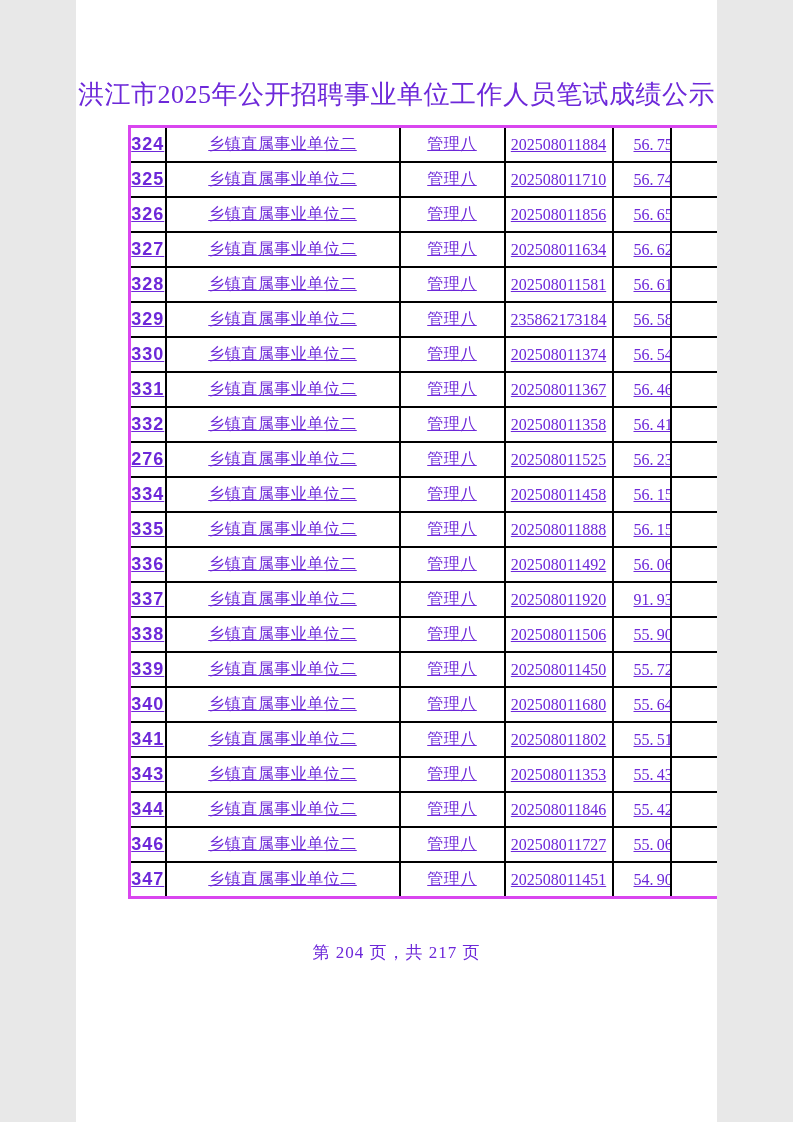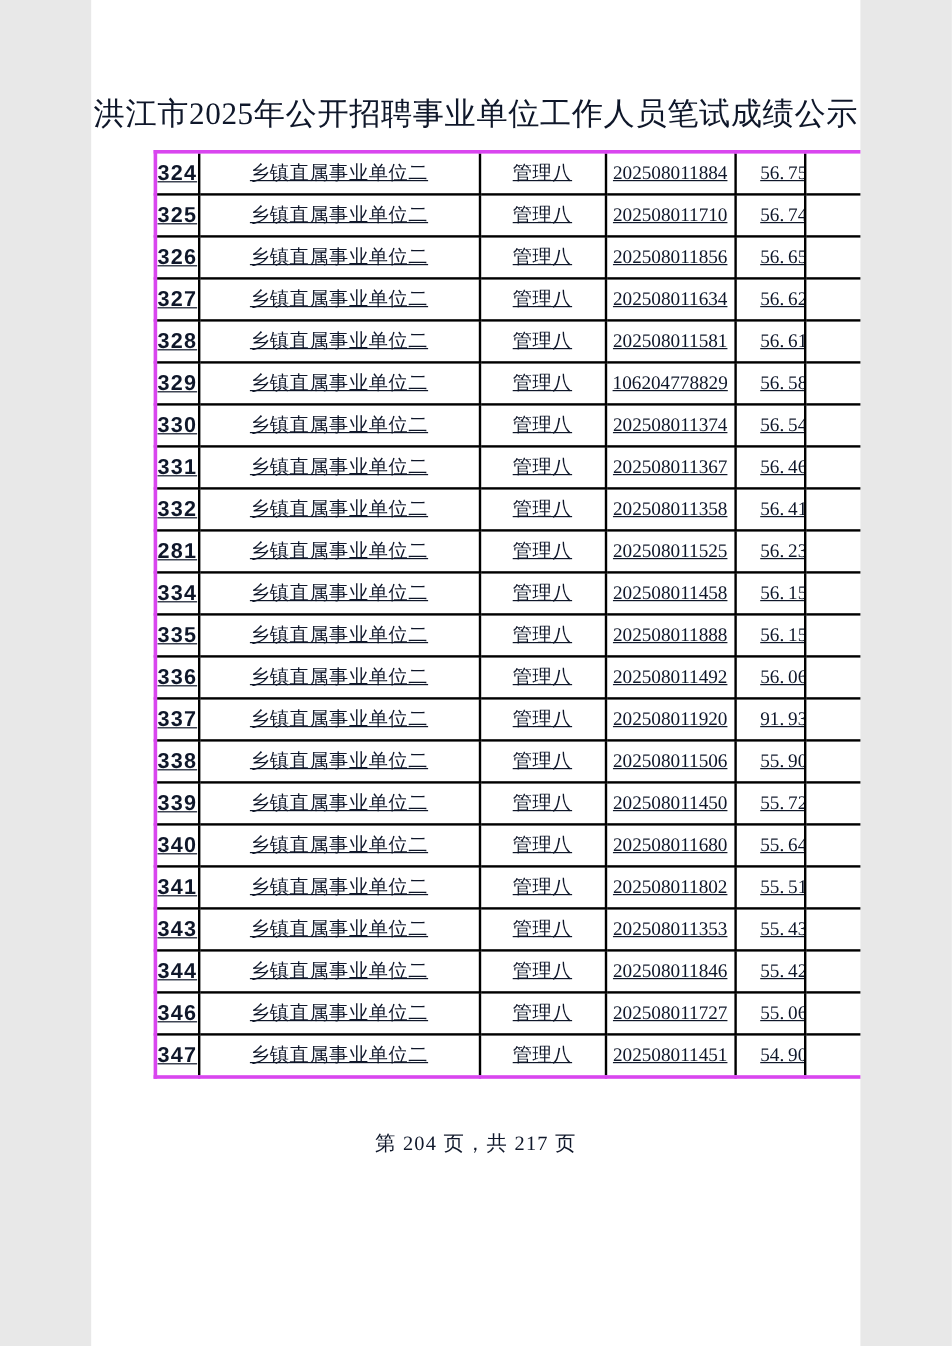--- a/index.html
+++ b/index.html
@@ -6,21 +6,21 @@
     margin: 0;
     padding: 0;
     background: #e8e8e8;
   }
   .page {
     position: relative;
     width: 641px;
     height: 1122px;
     margin: 0 auto;
     background: #ffffff;
-    color: #0f172a;
+    color: #6d28d9;
     font-family: "Liberation Serif", serif;
     overflow: hidden;
     box-sizing: border-box;
   }
   .doc-title {
     margin: 0;
     padding-top: 78px;
     height: 34px;
     line-height: 34px;
     text-align: center;
@@ -126,21 +126,21 @@
           <td class="cell-unit">乡镇直属事业单位二</td>
           <td class="cell-pos">管理八</td>
           <td class="cell-id">202508011581</td>
           <td class="cell-score">56. 61</td>
           <td class="cell-remark"></td>
         </tr>
         <tr>
           <td class="cell-no">329</td>
           <td class="cell-unit">乡镇直属事业单位二</td>
           <td class="cell-pos">管理八</td>
-          <td class="cell-id">106204778829</td>
+          <td class="cell-id">235862173184</td>
           <td class="cell-score">56. 58</td>
           <td class="cell-remark"></td>
         </tr>
         <tr>
           <td class="cell-no">330</td>
           <td class="cell-unit">乡镇直属事业单位二</td>
           <td class="cell-pos">管理八</td>
           <td class="cell-id">202508011374</td>
           <td class="cell-score">56. 54</td>
           <td class="cell-remark"></td>
@@ -155,21 +155,21 @@
         </tr>
         <tr>
           <td class="cell-no">332</td>
           <td class="cell-unit">乡镇直属事业单位二</td>
           <td class="cell-pos">管理八</td>
           <td class="cell-id">202508011358</td>
           <td class="cell-score">56. 41</td>
           <td class="cell-remark"></td>
         </tr>
         <tr>
-          <td class="cell-no">281</td>
+          <td class="cell-no">276</td>
           <td class="cell-unit">乡镇直属事业单位二</td>
           <td class="cell-pos">管理八</td>
           <td class="cell-id">202508011525</td>
           <td class="cell-score">56. 23</td>
           <td class="cell-remark"></td>
         </tr>
         <tr>
           <td class="cell-no">334</td>
           <td class="cell-unit">乡镇直属事业单位二</td>
           <td class="cell-pos">管理八</td>

